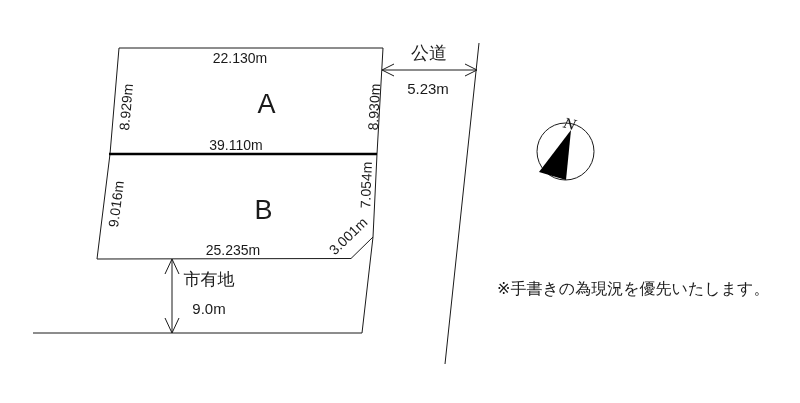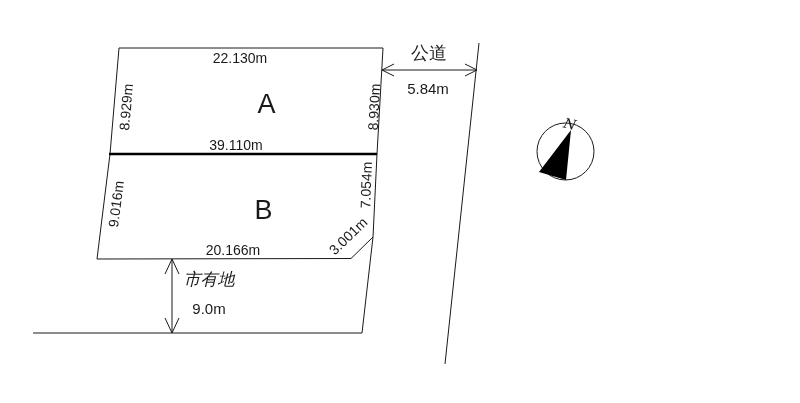--- a/index.html
+++ b/index.html
@@ -20,21 +20,21 @@
     color:#1a1a1a;
   }
   .dim{font-size:14px;}
   .rot85{transform:translate(-50%,-50%) rotate(-85deg);}
   .rot87{transform:translate(-50%,-50%) rotate(-87deg);}
   .rot83{transform:translate(-50%,-50%) rotate(-83deg);}
   .rot88{transform:translate(-50%,-50%) rotate(-88deg);}
   .rot44{transform:translate(-50%,-50%) rotate(-44deg);}
   .plot-letter{font-size:27px;font-weight:500;letter-spacing:1px;}
   .jp-big{font-size:18px;}
-  .jp-mid{font-size:17px;font-style:italic;}
+  .jp-mid{font-size:17px;}
   .small-dim{font-size:15px;}
   .note-text{
     position:absolute;
     left:497px;top:289px;
     transform:translate(0,-50%);
     font-size:16px;
     white-space:nowrap;
   }
   .north-n{
     position:absolute;
@@ -84,24 +84,25 @@
   <div class="lbl dim" style="left:240px;top:58px">22.130m</div>
   <div class="lbl plot-letter" style="left:267px;top:104px">A</div>
   <div class="lbl dim rot85" style="left:126px;top:107px">8.929m</div>
   <div class="lbl dim rot87" style="left:374px;top:107px">8.930m</div>
   <div class="lbl dim" style="left:236px;top:145px">39.110m</div>
 
   <div class="lbl dim rot83" style="left:116px;top:204px">9.016m</div>
   <div class="lbl plot-letter" style="left:264px;top:210px">B</div>
   <div class="lbl dim rot88" style="left:366px;top:185px">7.054m</div>
   <div class="lbl dim rot44" style="left:348px;top:236px">3.001m</div>
-  <div class="lbl dim" style="left:233px;top:250px">20.166m</div>
+  <div class="lbl dim" style="left:233px;top:250px">25.235m</div>
 
   <div class="lbl jp-big" style="left:429px;top:53px">公道</div>
-  <div class="lbl small-dim" style="left:428px;top:88px">5.84m</div>
+  <div class="lbl small-dim" style="left:428px;top:88px">5.23m</div>
 
   <div class="lbl jp-mid" style="left:209px;top:279px">市有地</div>
   <div class="lbl small-dim" style="left:209px;top:308px">9.0m</div>
 
   <div class="north-n" style="left:570px;top:124px">N</div>
 
+  <div class="note-text">※手書きの為現況を優先いたします。</div>
 
 </div>
 
 </body></html>

